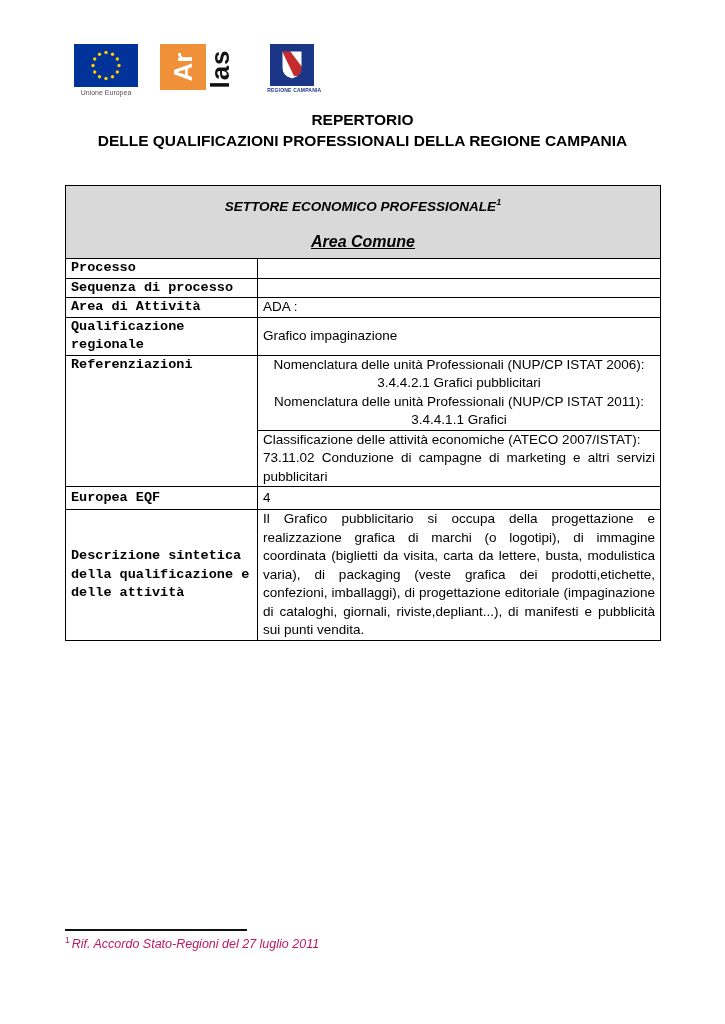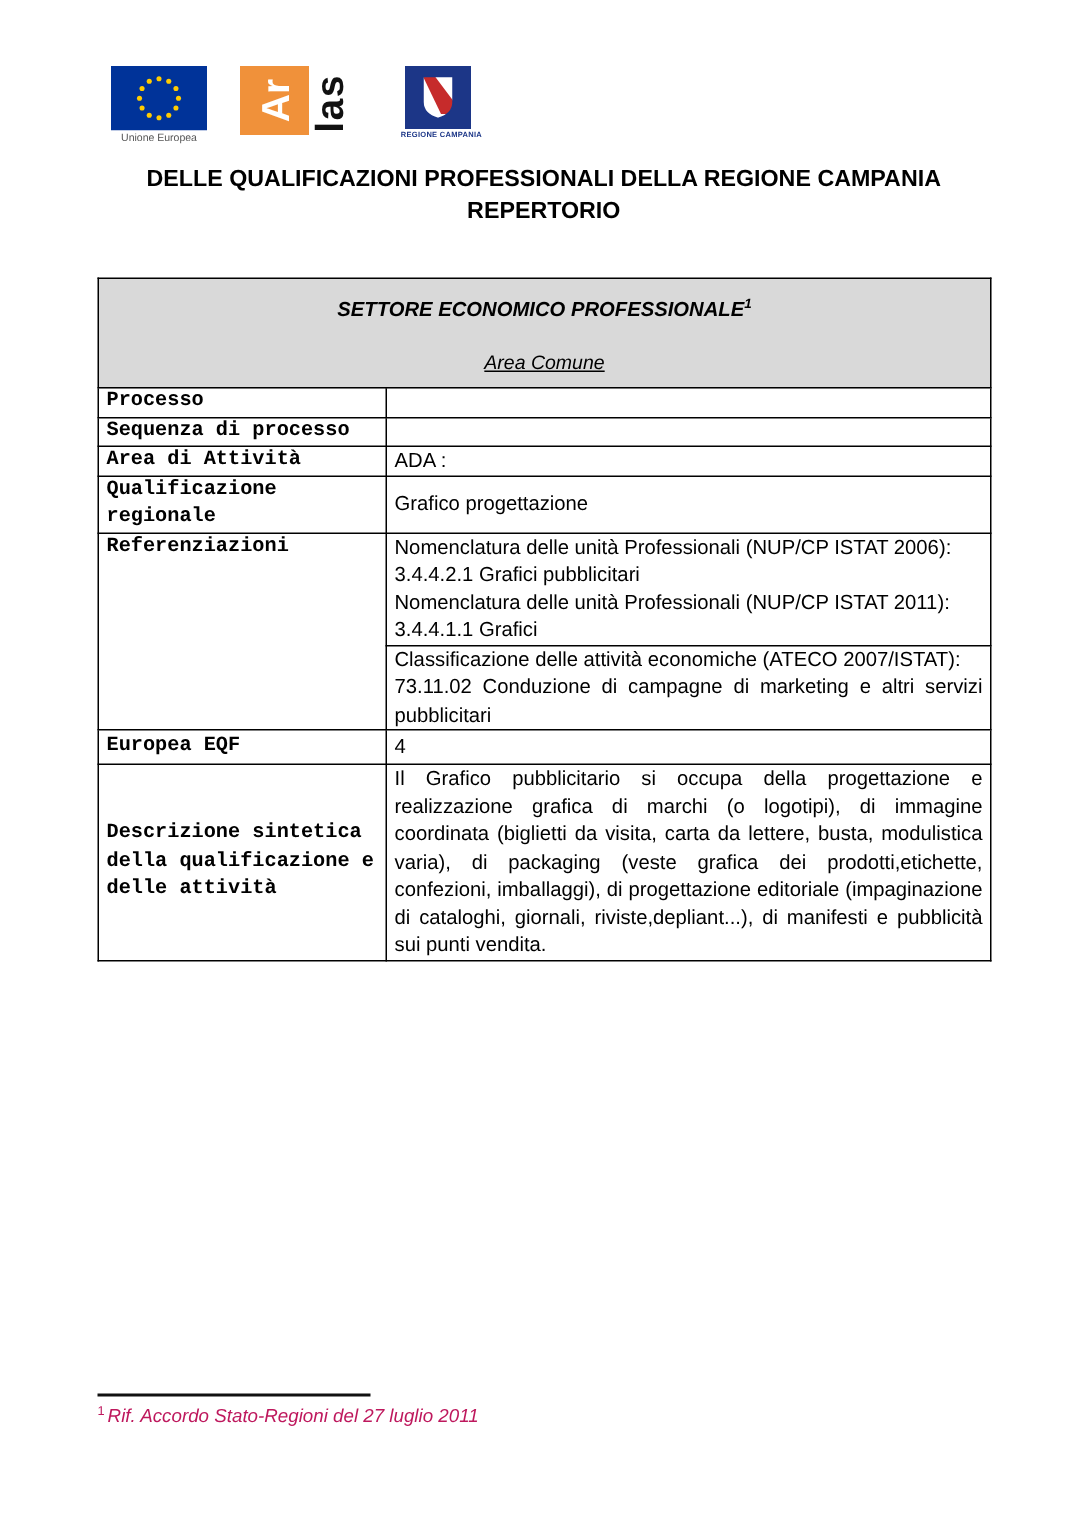--- a/index.html
+++ b/index.html
@@ -121,28 +121,28 @@
     background: #d9d9d9;
     height: 73px;
     text-align: center;
     vertical-align: top;
     padding-top: 7px;
   }
   .hdr-line1 { font-weight: bold; font-style: italic; font-size: 13.5px; }
   .hdr-line1 sup { font-size: 9px; }
   .hdr-line2 {
     margin-top: 17px;
-    font-weight: normal;
+    font-weight: bold;
     font-style: italic;
     text-decoration: underline;
-    font-size: 13px;
+    font-size: 16px;
   }
   .label-cell { font-weight: bold; width: 192px; white-space: pre-wrap; font-family: Liberation Mono, monospace; }
   .row-slim td { height: 18px; }
-  .value-pre { white-space: pre-line; vertical-align: top; }
+  .value-pre { white-space: pre-line; vertical-align: top; text-align: center; }
   .cell-nup { height: 74px; vertical-align: top; padding-top: 1px; }
   .cell-ateco { height: 56px; vertical-align: top; text-align: justify; padding-top: 1px; margin-left: 40px; }
   .cell-eqf { height: 23px; vertical-align: top; }
   .label-eqf { vertical-align: middle; }
   .cell-descr { height: 129px; text-align: justify; vertical-align: middle; }
   .label-descr { vertical-align: middle; line-height: 18.5px; }
 
   
   .footnote {
     position: absolute;
@@ -207,22 +207,22 @@
           <polygon points="2,1 10,1 22,17 22,26 14,26" clip-path="url(#shieldClip)" fill="#c62b2b"></polygon>
           <path d="M2 1 H22 V18 Q22 26 12 29 Q2 26 2 18 Z" fill="none" stroke="#1c3687" stroke-width="1"></path>
         </svg>
       </div>
       <div class="caption">REGIONE CAMPANIA</div>
     </div>
 
   </div>
 
   <div class="doc-title">
+    <div>REPERTORIO</div>
     <div>DELLE QUALIFICAZIONI PROFESSIONALI DELLA REGIONE CAMPANIA</div>
-    <div>REPERTORIO</div>
   </div>
 
   <table class="qual-table">
     <tbody>
         <tr>
       <td class="th-cell" colspan="2">
         <div class="hdr-line1">
           <span>SETTORE ECONOMICO PROFESSIONALE</span><sup>1</sup>
         </div>
         <div class="hdr-line2">Area Comune</div>
@@ -235,21 +235,21 @@
     <tr class="row-slim">
       <td class="label-cell">Sequenza di processo</td>
       <td></td>
     </tr>
     <tr class="row-slim">
       <td class="label-cell">Area di Attività</td>
       <td>ADA :</td>
     </tr>
     <tr class="row-slim">
       <td class="label-cell">Qualificazione  regionale</td>
-      <td>Grafico progettazione</td>
+      <td>Grafico impaginazione</td>
     </tr>
     <tr>
       <td class="label-cell" rowspan="2" style="vertical-align:top;">Referenziazioni</td>
       <td class="value-pre cell-nup">Nomenclatura delle unità Professionali (NUP/CP ISTAT 2006):
 3.4.4.2.1 Grafici pubblicitari
 Nomenclatura delle unità Professionali (NUP/CP ISTAT 2011):
 3.4.4.1.1  Grafici</td>
     </tr>
     <tr>
       <td class="value-pre cell-ateco">Classificazione delle attività economiche (ATECO 2007/ISTAT):

